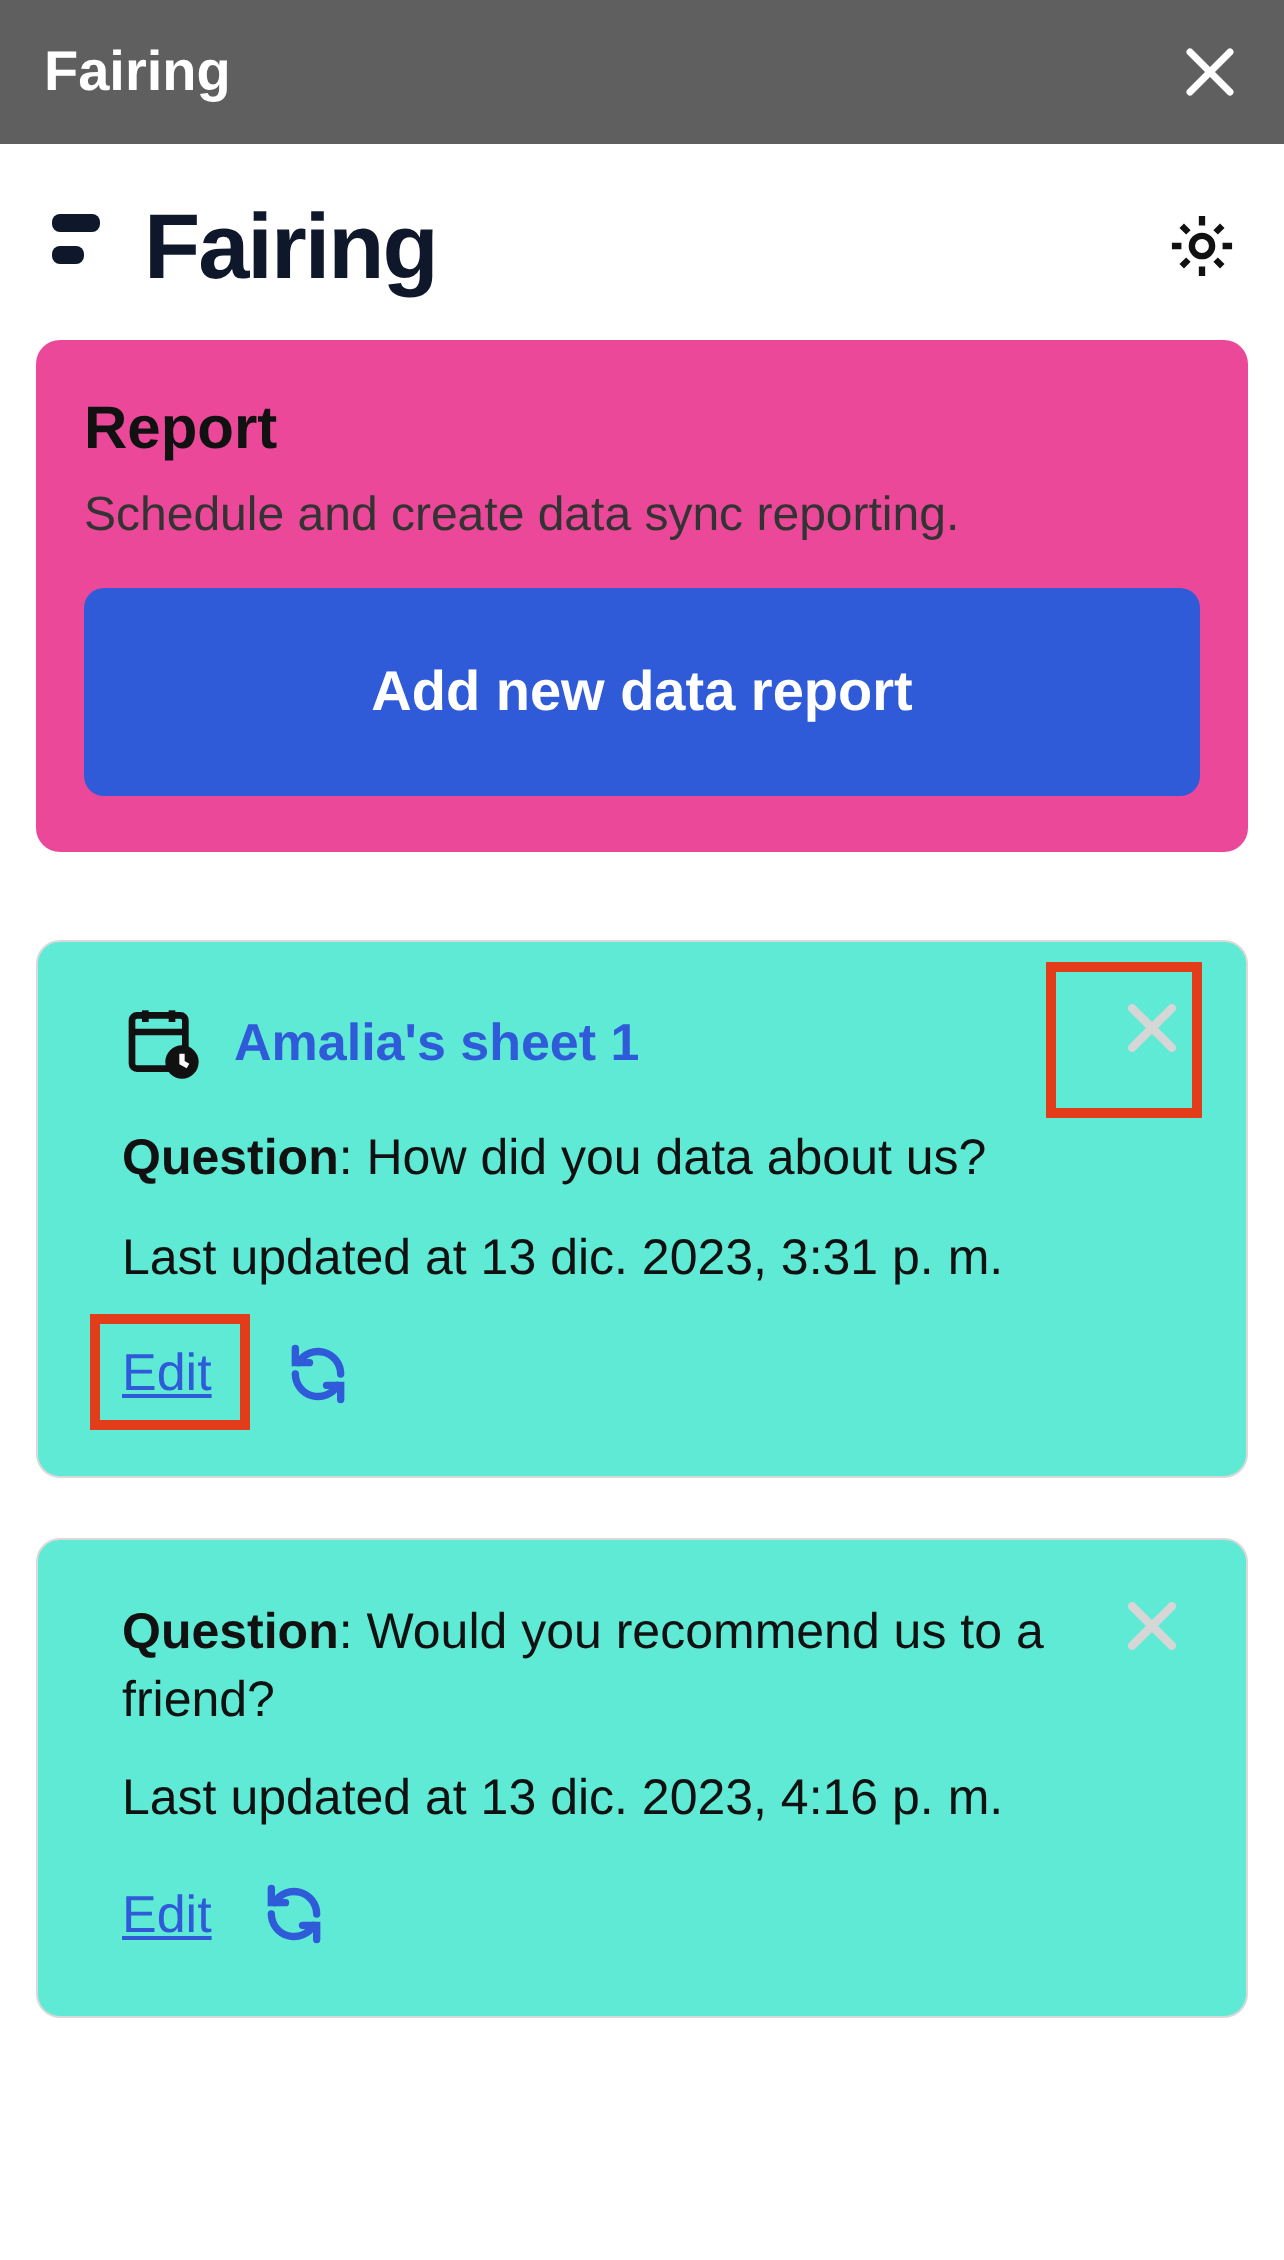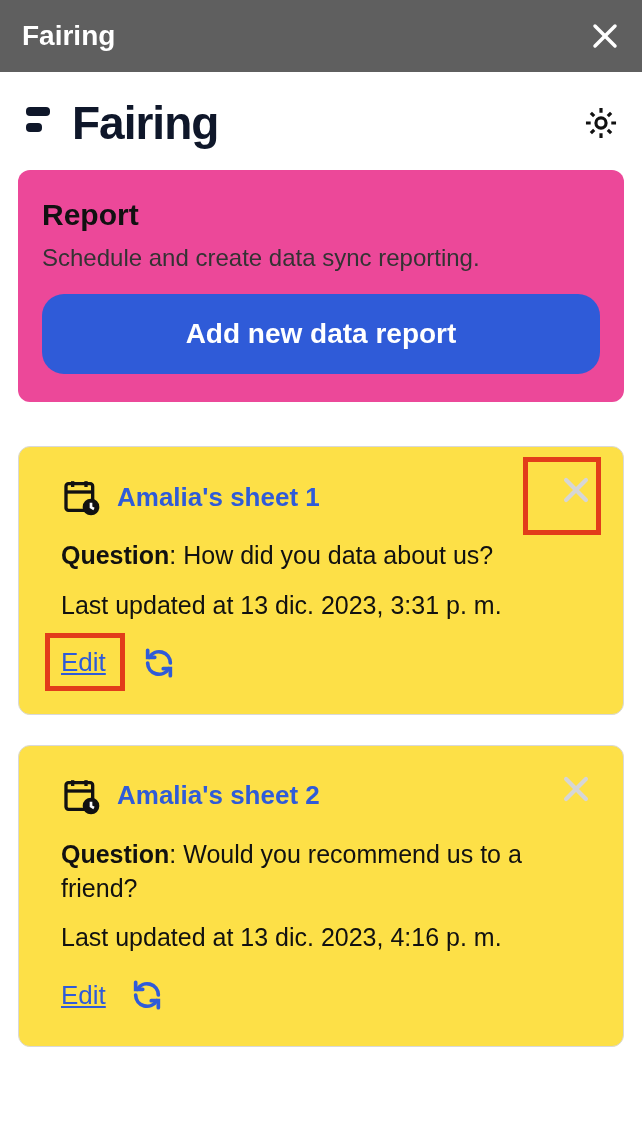--- a/index.html
+++ b/index.html
@@ -62,31 +62,31 @@
   .panel-sub {
     font-size: 24px;
     color: #333;
     margin-bottom: 22px;
   }
   .add-btn {
     width: 100%;
     background: #2f5bd8;
     color: #fff;
     border: none;
-    border-radius: 22px;
-    padding: 24px 0;
+    border-radius: 10px;
+    padding: 36px 0;
     font-size: 28px;
     font-weight: 700;
     cursor: pointer;
   }
 
   .card {
     margin: 38px 18px 0 18px;
     border: 1px solid #d9d9d9;
-    background: #fde047;
+    background: #5eead4;
     border-radius: 12px;
     padding: 30px 42px 34px 42px;
     position: relative;
   }
   .card-headrow {
     display: flex;
     align-items: center;
     gap: 16px;
     margin-bottom: 22px;
   }
@@ -216,33 +216,20 @@
         <path d="M20 12a8 8 0 0 0-14.9-4"></path>
         <polyline points="4 3 4 8 9 8"></polyline>
         <path d="M4 12a8 8 0 0 0 14.9 4"></path>
         <polyline points="20 21 20 16 15 16"></polyline>
       </svg>
     </span>
   </div>
 </div>
 
 <div class="card" style="margin-top:30px;">
-  <div class="card-headrow">
-    <span class="cal-icon">
-      <svg width="40" height="40" viewBox="0 0 24 24" fill="none" stroke="#111" stroke-width="2">
-        <rect x="3" y="4" width="16" height="16" rx="1.5"></rect>
-        <line x1="3" y1="9" x2="19" y2="9"></line>
-        <line x1="7" y1="2.5" x2="7" y2="6"></line>
-        <line x1="15" y1="2.5" x2="15" y2="6"></line>
-        <circle cx="18" cy="18" r="5" fill="#111" stroke="none"></circle>
-        <path d="M18 15.5v2.7l1.8 1" stroke="#fafafa" stroke-width="1.6"></path>
-      </svg>
-    </span>
-    <span class="card-title">Amalia's sheet 2</span>
-  </div>
   <div class="card-close">
     <svg width="34" height="34" viewBox="0 0 24 24" fill="none" stroke="#d6d6d6" stroke-width="3" stroke-linecap="round">
       <line x1="5" y1="5" x2="19" y2="19"></line>
         <line x1="19" y1="5" x2="5" y2="19"></line>
     </svg>
   </div>
   <div class="q-line">
     <span class="q-label">Question</span><span>: </span><span>Would you recommend us to a friend?</span>
   </div>
   <div class="u-line">Last updated at 13 dic. 2023, 4:16 p. m.</div>

